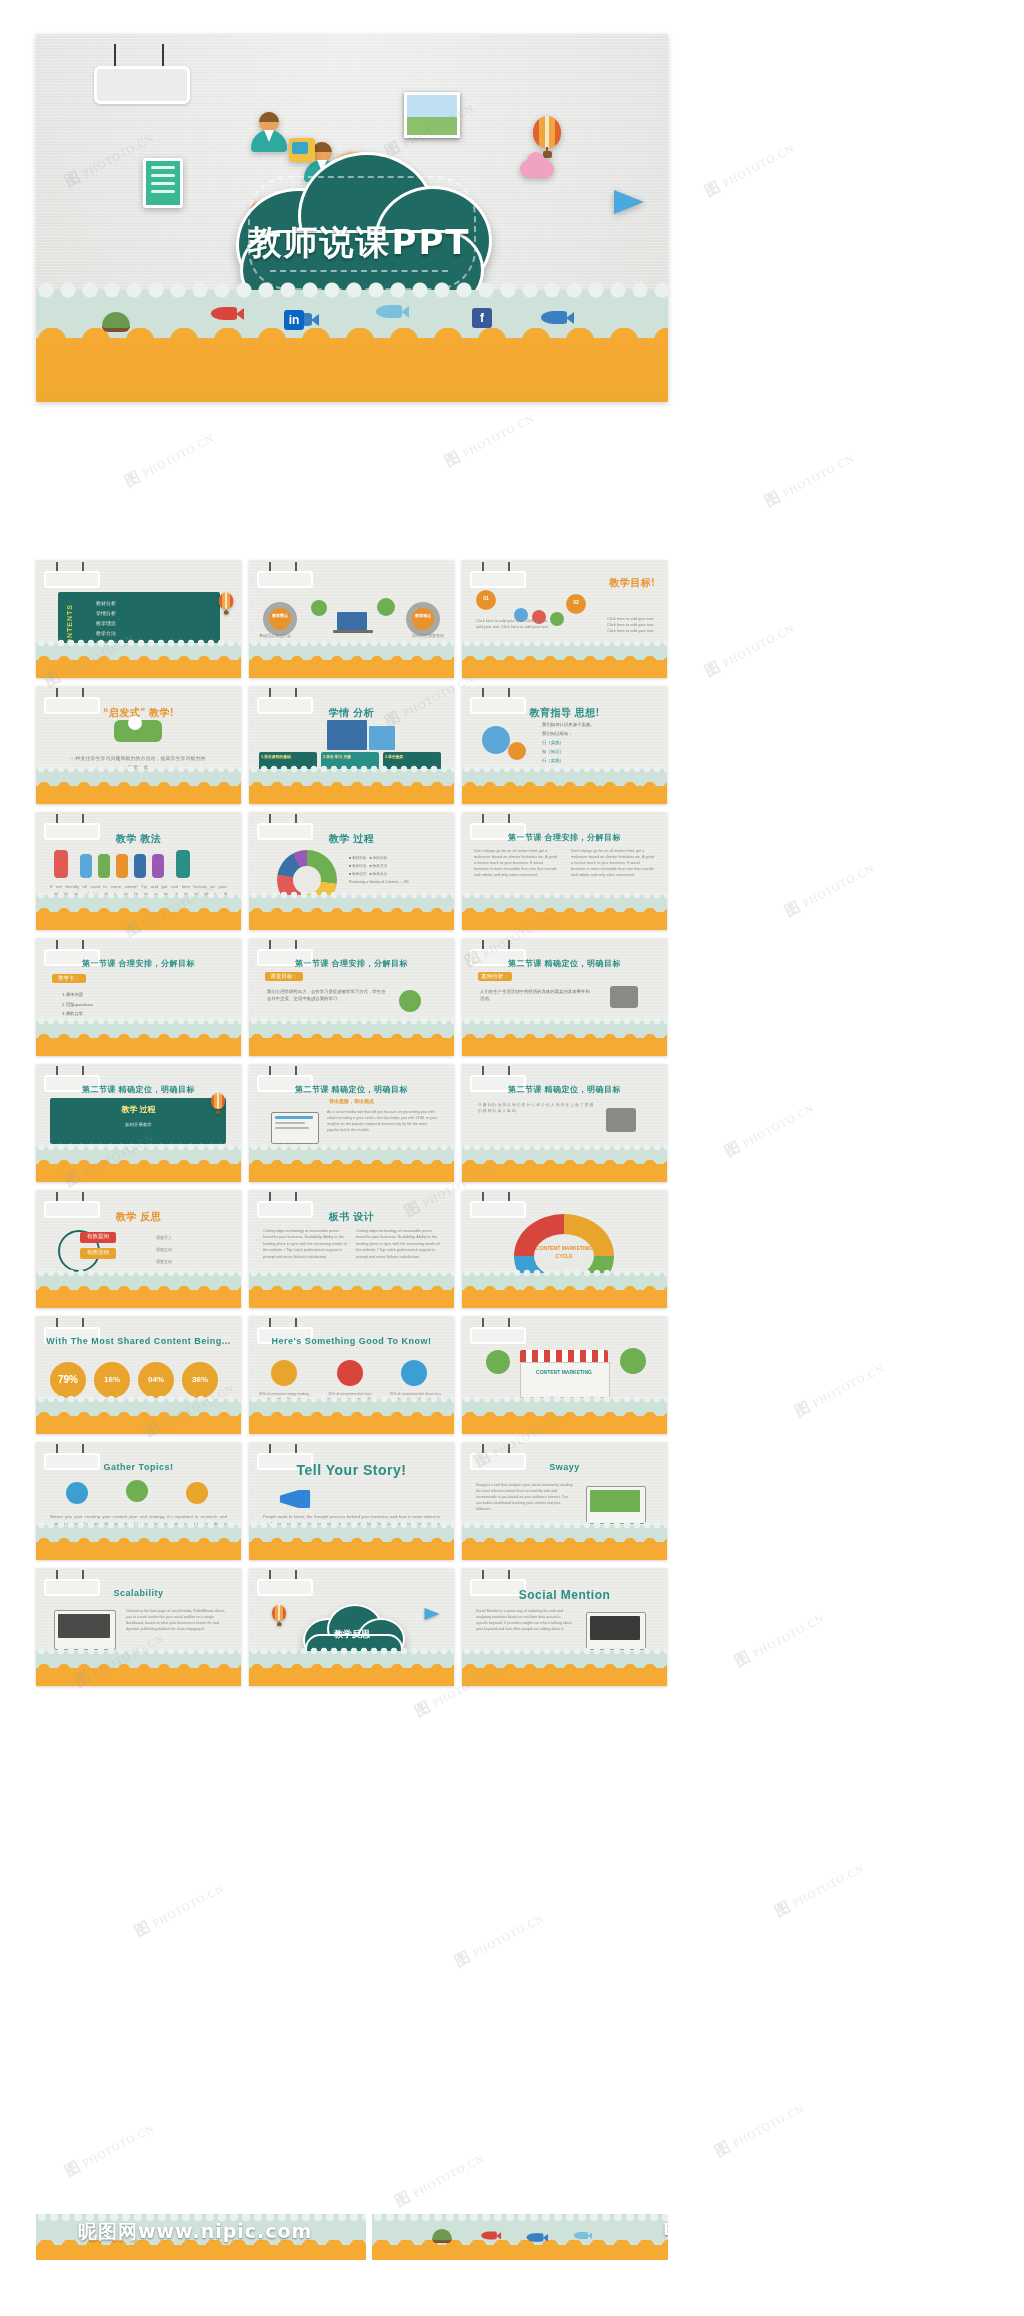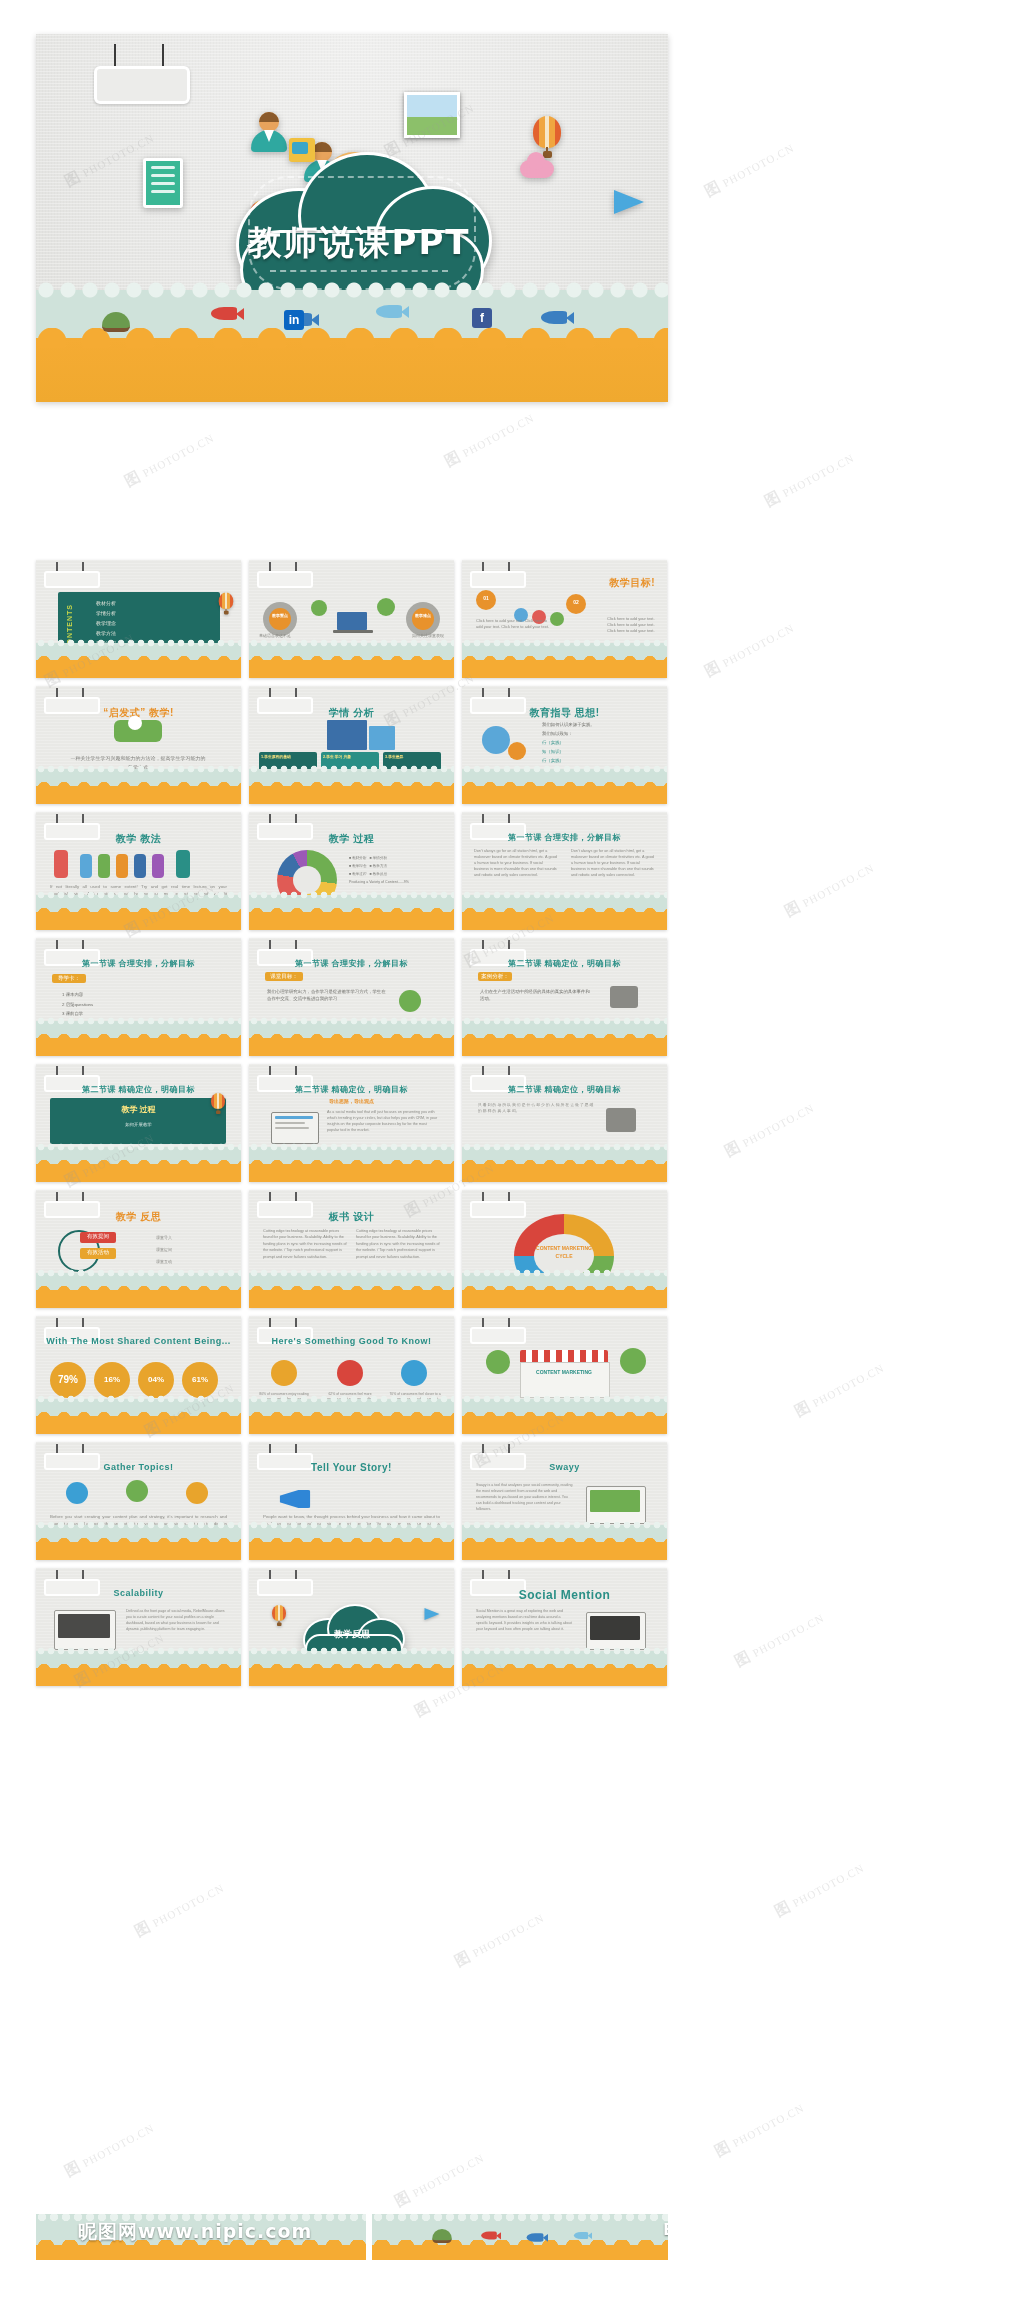--- a/index.html
+++ b/index.html
@@ -628,21 +628,21 @@
             <div class="p"></div>
           </div>
         <div class="t-title" style="font-size:9px;">With The Most Shared Content Being...</div>
         <div style="position:absolute;left:14px;top:46px;width:36px;height:36px;border-radius:50%;background:#e8a42c;
              text-align:center;line-height:36px;color:#fff;font-size:10px;font-weight:bold;">79%</div>
         <div style="position:absolute;left:58px;top:46px;width:36px;height:36px;border-radius:50%;background:#e8a42c;
              text-align:center;line-height:36px;color:#fff;font-size:8px;font-weight:bold;">16%</div>
         <div style="position:absolute;left:102px;top:46px;width:36px;height:36px;border-radius:50%;background:#e8a42c;
              text-align:center;line-height:36px;color:#fff;font-size:8px;font-weight:bold;">04%</div>
         <div style="position:absolute;left:146px;top:46px;width:36px;height:36px;border-radius:50%;background:#e8a42c;
-             text-align:center;line-height:36px;color:#fff;font-size:8px;font-weight:bold;">61%</div>
+             text-align:center;line-height:36px;color:#fff;font-size:8px;font-weight:bold;">36%</div>
         <div class="twaves"></div>
           <div class="tsand"></div>
       </div>
 
       <div class="thumb">
         <div class="tnoise"></div>
         <div class="thang">
             <div class="r r1"></div>
             <div class="r r2"></div>
             <div class="p"></div>
@@ -693,21 +693,21 @@
           <div class="tsand"></div>
       </div>
 
       <div class="thumb">
         <div class="tnoise"></div>
         <div class="thang">
             <div class="r r1"></div>
             <div class="r r2"></div>
             <div class="p"></div>
           </div>
-        <div class="t-title" style="font-size:10px;">Tell Your Story!</div>
+        <div class="t-title" style="font-size:14px;">Tell Your Story!</div>
         <div class="sticker megaphone" style="left:24px;top:44px;transform:scale(.7);"></div>
         <div class="t-body" style="top:72px;">People want to know, the thought process behind your business and how it came about to be. Share your story and your unique experiences along the way. It makes your business more relatable.</div>
         <div class="twaves"></div>
           <div class="tsand"></div>
       </div>
 
       <div class="thumb">
         <div class="tnoise"></div>
         <div class="thang">
             <div class="r r1"></div>

